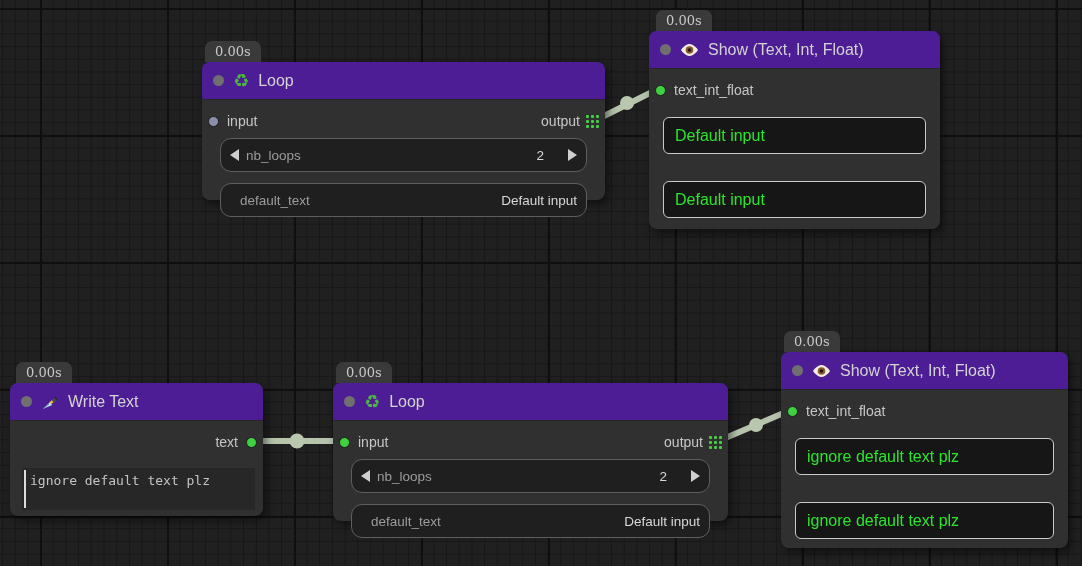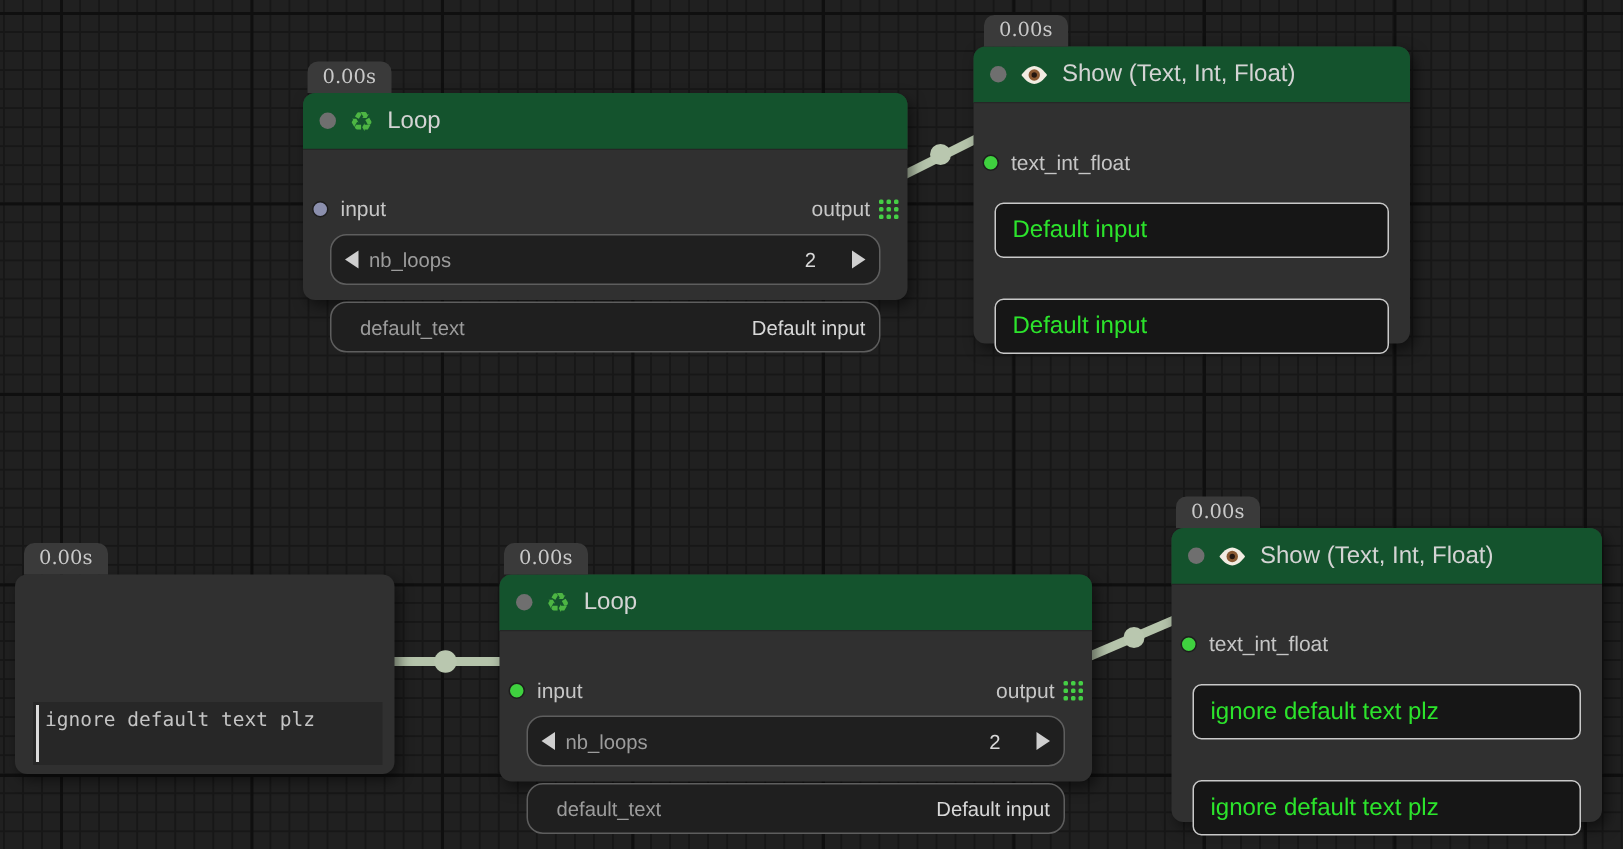--- a/index.html
+++ b/index.html
@@ -22,29 +22,29 @@
   .node{
     position:absolute;z-index:2;background:#303030;border-radius:8px;
     box-shadow:3px 4px 9px rgba(0,0,0,.5);
   }
   .badge{
     position:absolute;top:-21px;height:21px;background:#3a3a3a;
     color:#c9c9c9;font-family:"DejaVu Serif",serif;font-size:13px;
     padding:0 10px;border-radius:7px 7px 0 0;display:flex;align-items:center;
   }
   .titlebar{
-    height:38px;background:#14532d;border-radius:8px 8px 0 0;
+    height:38px;background:#4c1d95;border-radius:8px 8px 0 0;
     border-bottom:1px solid #262626;
     display:flex;align-items:center;gap:9px;padding:0 11px;
   }
   .collapse-dot{width:11px;height:11px;border-radius:50%;background:#6f6f6f;flex:0 0 auto;}
   .node-title{color:#d4d4d4;font-size:16px;white-space:nowrap;}
   .recycle{color:#4db543;font-size:18px;line-height:1;}
   .io-row{display:flex;align-items:center;justify-content:space-between;
-    margin-top:28px;height:22px;padding:0 6px;}
+    margin-top:10px;height:22px;padding:0 6px;}
   .io-left,.io-right{display:flex;align-items:center;}
   .io-label{color:#c6c6c6;font-size:14px;}
   .io-left .io-label{margin-left:8px;}
   .io-right .io-label{margin-right:8px;text-align:right;}
   .port{width:11px;height:11px;border-radius:50%;flex:0 0 auto;border:1px solid #1d1d1d;}
   .port.green{background:#3fd13f;}
   .port.gray{background:#8b8fad;}
   .grid-icon{width:13px;height:13px;flex:0 0 auto;position:relative;margin-left:2px;}
   .grid-icon::before{
     content:"";position:absolute;left:0;top:0;width:3px;height:3px;background:#45cf45;border-radius:1px;
@@ -138,20 +138,37 @@
         <span class="port green"></span>
         <span class="io-label">text_int_float</span>
       </span>
     </div>
     <div class="show-box first">Default input</div>
     <div class="show-box second">Default input</div>
   </div>
 
   <div class="node" style="left:10px;top:383px;width:253px;height:133px;">
     <div class="badge" style="left:6px;">0.00s</div>
+    <div class="titlebar">
+      <span class="collapse-dot"></span>
+      <svg class="pen-icon" width="18" height="18" viewBox="0 0 18 18">
+        <path d="M9.5 8.5 L13.2 4.8 L15.6 7.2 L11.9 10.9 Z" fill="#4a4a52"></path>
+        <path d="M13.2 4.8 L14.4 3.6 L16.8 6 L15.6 7.2 Z" fill="#2b2b31"></path>
+        <path d="M8.2 9.8 L10.7 7.3 L12.4 9 L9.9 11.5 Z" fill="#e8b93e"></path>
+        <path d="M2.2 15.8 L8.6 9.4 L11.2 12 Z" fill="#bfe2ef"></path>
+        <path d="M2.2 15.8 L8 11.2" stroke="#5d93b5" stroke-width="0.9" fill="none"></path>
+      </svg>
+      <span class="node-title">Write Text</span>
+    </div>
+    <div class="io-row" style="justify-content:flex-end;">
+      <span class="io-right">
+        <span class="io-label">text</span>
+        <span class="port green"></span>
+      </span>
+    </div>
     <div class="textarea">
       <span class="caret"></span>
       <span>ignore default text plz</span>
     </div>
   </div>
 
   <div class="node" style="left:333px;top:383px;width:395px;height:138px;">
     <div class="badge" style="left:3px;">0.00s</div>
     <div class="titlebar">
       <span class="collapse-dot"></span>

